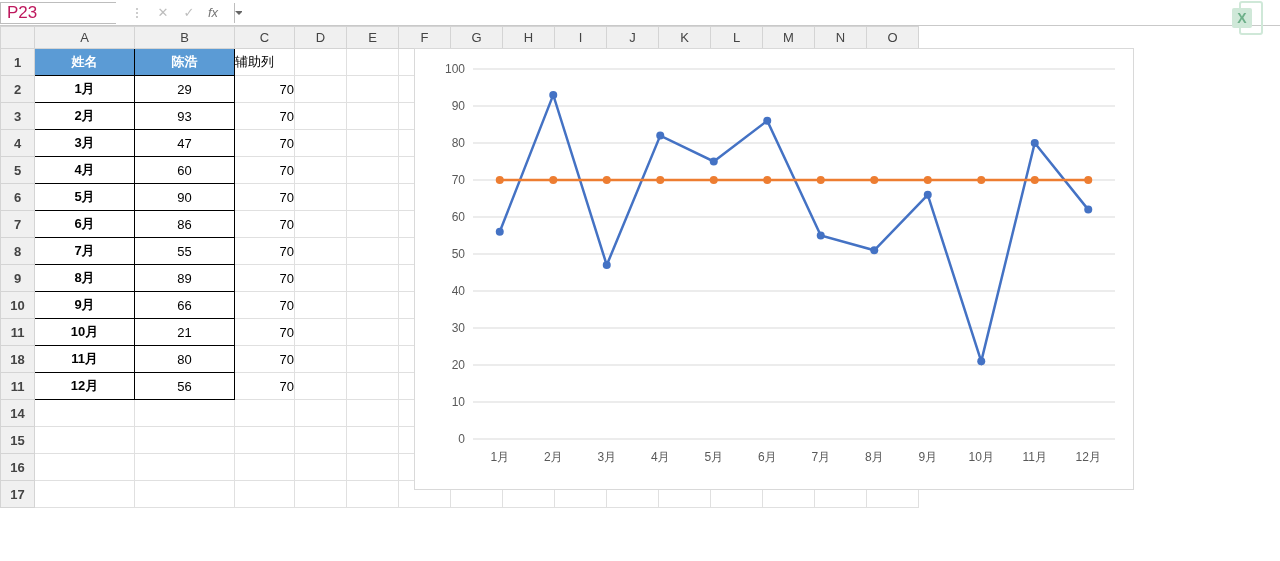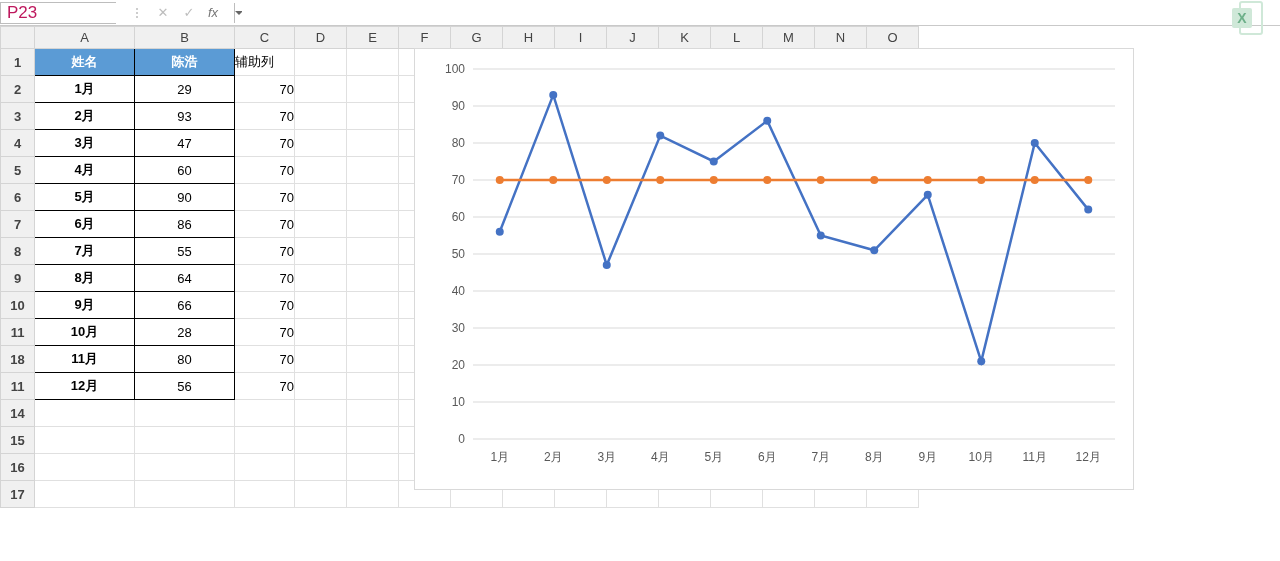--- a/index.html
+++ b/index.html
@@ -371,21 +371,21 @@
           <td class="cell"></td>
           <td class="cell"></td>
           <td class="cell"></td>
           <td class="cell"></td>
           <td class="cell"></td>
           <td class="cell"></td>
         </tr>
         <tr>
           <th class="rowhdr">9</th>
           <td class="dcell bold">8月</td>
-          <td class="dcell">64</td>
+          <td class="dcell">89</td>
           <td class="aux">70</td>
           <td class="cell"></td>
           <td class="cell"></td>
           <td class="cell"></td>
           <td class="cell"></td>
           <td class="cell"></td>
           <td class="cell"></td>
           <td class="cell"></td>
           <td class="cell"></td>
           <td class="cell"></td>
@@ -407,21 +407,21 @@
           <td class="cell"></td>
           <td class="cell"></td>
           <td class="cell"></td>
           <td class="cell"></td>
           <td class="cell"></td>
           <td class="cell"></td>
         </tr>
         <tr>
           <th class="rowhdr">11</th>
           <td class="dcell bold">10月</td>
-          <td class="dcell">28</td>
+          <td class="dcell">21</td>
           <td class="aux">70</td>
           <td class="cell"></td>
           <td class="cell"></td>
           <td class="cell"></td>
           <td class="cell"></td>
           <td class="cell"></td>
           <td class="cell"></td>
           <td class="cell"></td>
           <td class="cell"></td>
           <td class="cell"></td>

